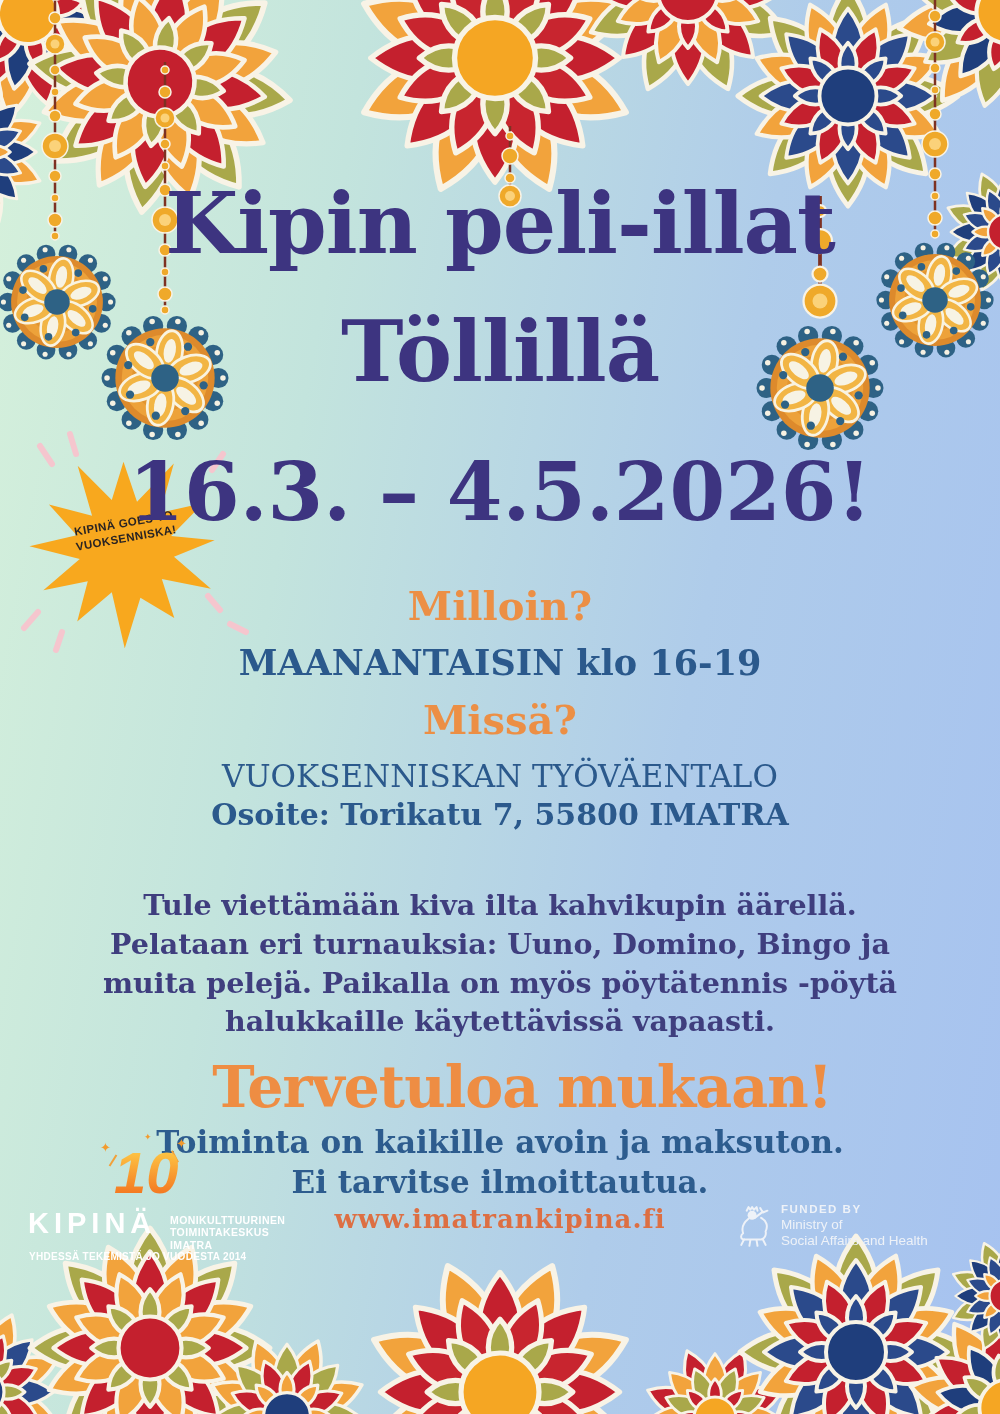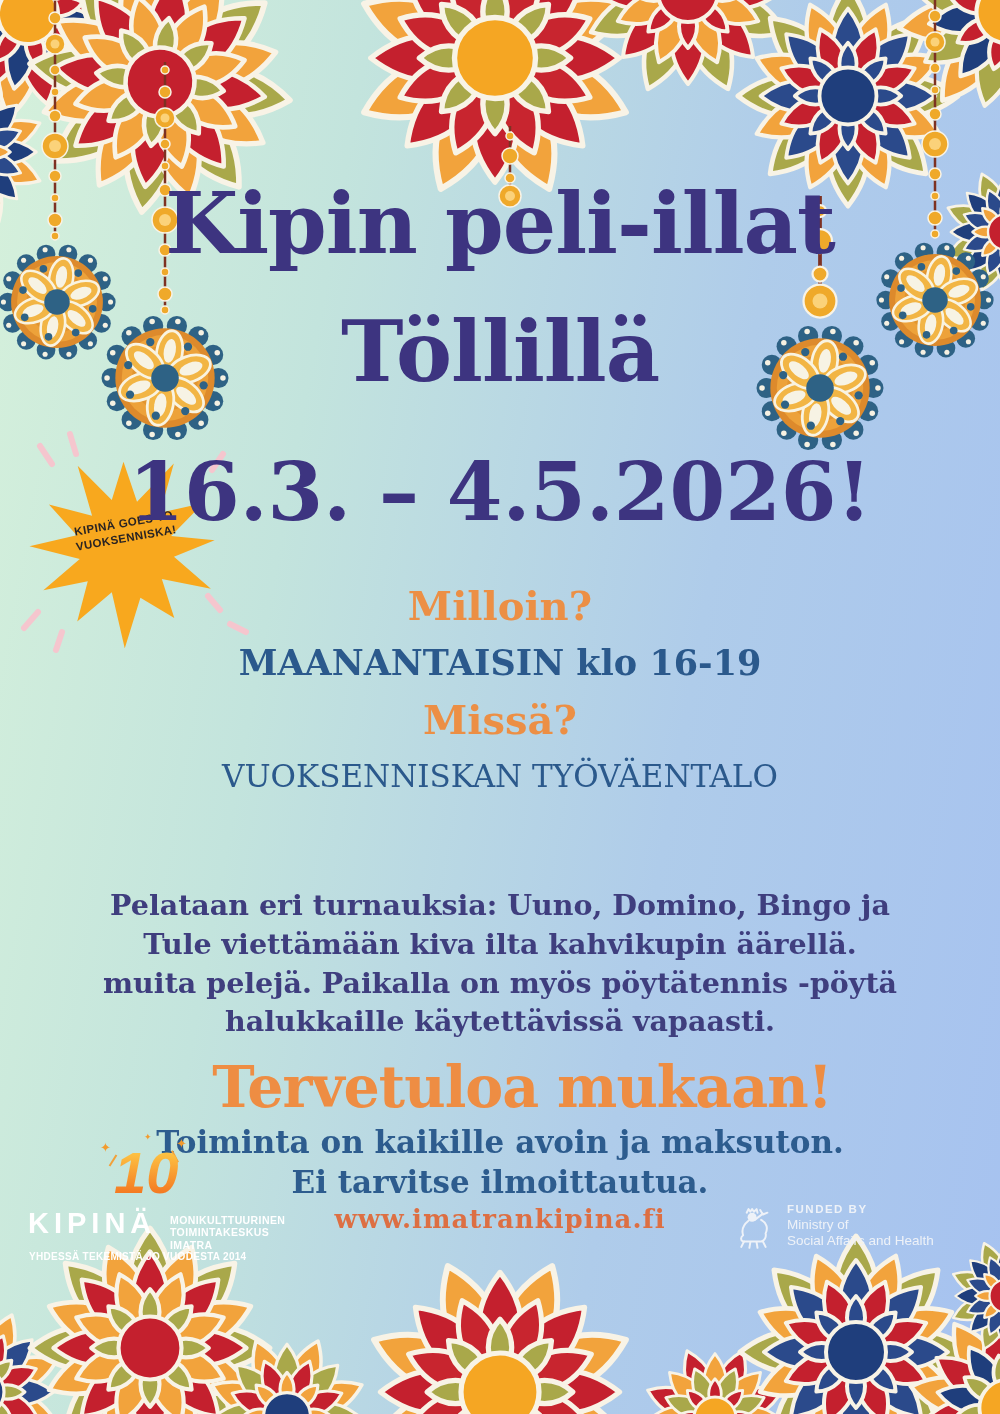--- a/index.html
+++ b/index.html
@@ -31,21 +31,21 @@
   .k-ten{position:absolute;left:86px;top:-2px;font-size:58px;font-weight:800;line-height:1;
     background:linear-gradient(180deg,#ffd24a,#f26a1b);-webkit-background-clip:text;background-clip:text;color:transparent;font-style:italic;}
   .k-spark{position:absolute;color:#f29b2e;font-family:"DejaVu Sans",sans-serif;font-size:13px;}
   .ks1{left:72px;top:-6px;} .ks2{left:148px;top:-10px;} .ks3{left:116px;top:-14px;font-size:9px;}
   .k-line{position:absolute;width:2px;height:13px;background:#f2a13a;}
   .kl1{left:84px;top:8px;transform:rotate(32deg);} .kl2{left:146px;top:4px;transform:rotate(-28deg);}
   .k-name{position:absolute;left:0;top:63px;font-size:29px;font-weight:700;letter-spacing:5px;line-height:1;}
   .k-org{position:absolute;left:142px;top:68px;font-size:10.5px;font-weight:700;line-height:1.18;letter-spacing:.4px;}
   .k-tag{position:absolute;left:1px;top:105px;font-size:10px;font-weight:700;letter-spacing:.3px;}
   
-  .funder{position:absolute;left:735px;top:1202px;display:flex;gap:16px;align-items:flex-end;
+  .funder{position:absolute;left:735px;top:1202px;display:flex;gap:10px;align-items:center;
     font-family:"Liberation Sans",sans-serif;color:#eef2f8;}
   .f-l1{font-size:11.5px;font-weight:700;letter-spacing:1.5px;line-height:1.3;}
   .f-l2,.f-l3{font-size:13.5px;font-weight:400;line-height:1.22;}
 </style>
 </head>
 <body>
 
 <div class="poster">
 
   <svg class="deco" viewBox="0 0 1000 1414" aria-hidden="true">
@@ -455,24 +455,25 @@
   </div>
 
   <div class="ctr title t1">Kipin peli-illat</div>
   <div class="ctr title t2">Töllillä</div>
   <div class="ctr dates">16.3. – 4.5.2026!</div>
 
   <div class="ctr h-orange milloin">Milloin?</div>
   <div class="ctr when-val">MAANANTAISIN klo 16-19</div>
   <div class="ctr h-orange missa">Missä?</div>
   <div class="ctr venue">VUOKSENNISKAN TYÖVÄENTALO</div>
+  <div class="ctr addr">Osoite: Torikatu 7, 55800 IMATRA</div>
 
   <div class="ctr desc">
+    <div>Tule viettämään kiva ilta kahvikupin äärellä.</div>
     <div>Pelataan eri turnauksia: Uuno, Domino, Bingo ja</div>
-    <div>Tule viettämään kiva ilta kahvikupin äärellä.</div>
     <div>muita pelejä. Paikalla on myös pöytätennis -pöytä</div>
     <div>halukkaille käytettävissä vapaasti.</div>
   </div>
 
   <div class="ctr welcome">Tervetuloa mukaan!</div>
   <div class="ctr info info1">Toiminta on kaikille avoin ja maksuton.</div>
   <div class="ctr info info2">Ei tarvitse ilmoittautua.</div>
   <div class="ctr website">www.imatrankipina.fi</div>
 
   <div class="kipina">

